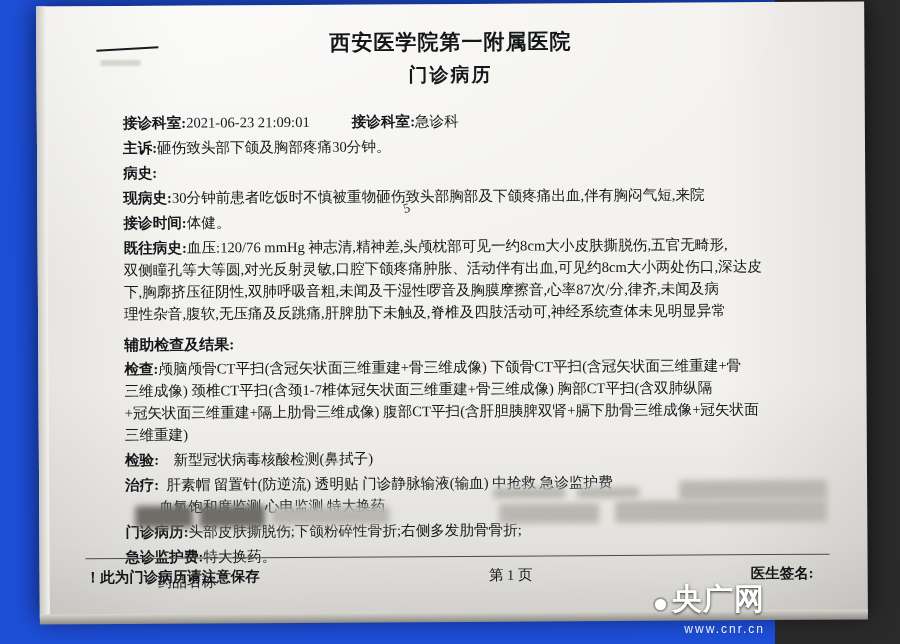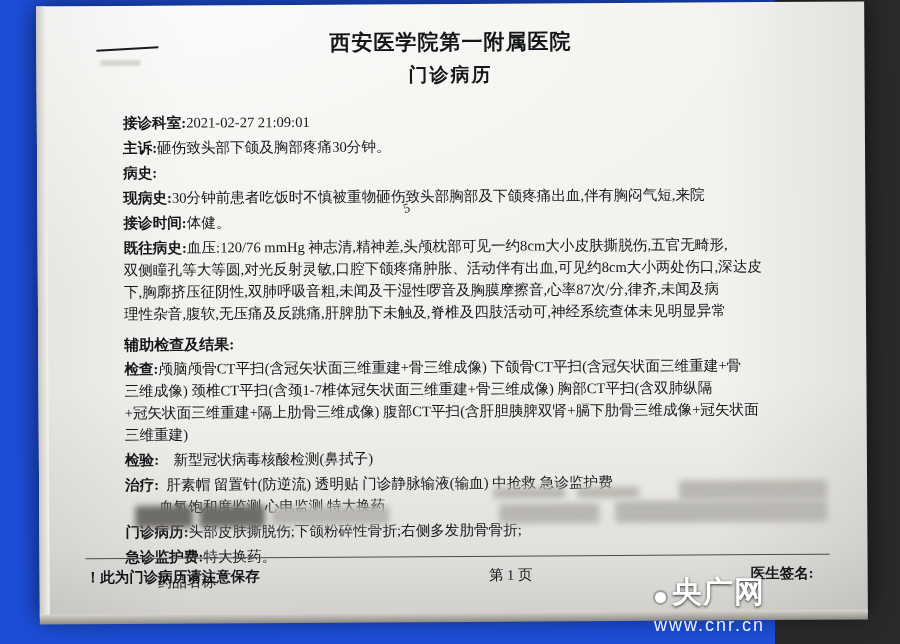--- a/index.html
+++ b/index.html
@@ -79,21 +79,21 @@
     display:flex;align-items:center;font-size:14.5px;font-weight:bold;
   }
   .footer .f1{width:330px;}
   .footer .f2{width:190px;text-align:center;font-weight:normal;}
   .footer .f3{flex:1;text-align:right;padding-right:16px;}
 
   
   .wm{position:absolute;right:10px;bottom:8px;text-align:right;color:#fff;}
   .wm .wm1{font-size:30px;font-weight:bold;font-family:Liberation Mono, monospace;letter-spacing:1px;
            text-shadow:0 1px 3px rgba(0,0,0,.8);}
-  .wm .wm2{font-size:18px;font-family:"Liberation Sans",sans-serif;letter-spacing:2px;opacity:.92;margin-top:2px;}
+  .wm .wm2{font-size:12px;font-family:"Liberation Sans",sans-serif;letter-spacing:2px;opacity:.92;margin-top:2px;}
   .wm .dot{display:inline-block;width:11px;height:11px;border-radius:50%;background:#fff;margin-right:6px;
            vertical-align:-1px;box-shadow:0 0 0 2px rgba(0,0,0,.25);}
 </style>
 </head>
 <body>
 
 <div id="stage">
   <div class="paper">
     <div class="sheet-edge-left"></div>
     <div class="sheet-edge-bottom"></div>
@@ -107,21 +107,24 @@
 
       <div class="hdr">
         <div class="h1">西安医学院第一附属医院</div>
         <div class="h2">门诊病历</div>
       </div>
 
       <div class="body">
 
         <div class="row">
           <div class="seg">
-            <span class="inline-lbl">接诊科室:</span><span>2021-02-27 21:09:01</span>
+            <span class="inline-lbl">接诊科室:</span><span>2021-06-23 21:09:01</span>
+          </div>
+          <div class="seg">
+            <span class="inline-lbl">接诊科室:</span><span>急诊科</span>
           </div>
         </div>
 
         <div class="p">
           <span class="inline-lbl">主诉:</span><span>砸伤致头部下颌及胸部疼痛30分钟。</span>
         </div>
 
         <div class="p inline-lbl">病史:</div>
 
         <div class="p">

